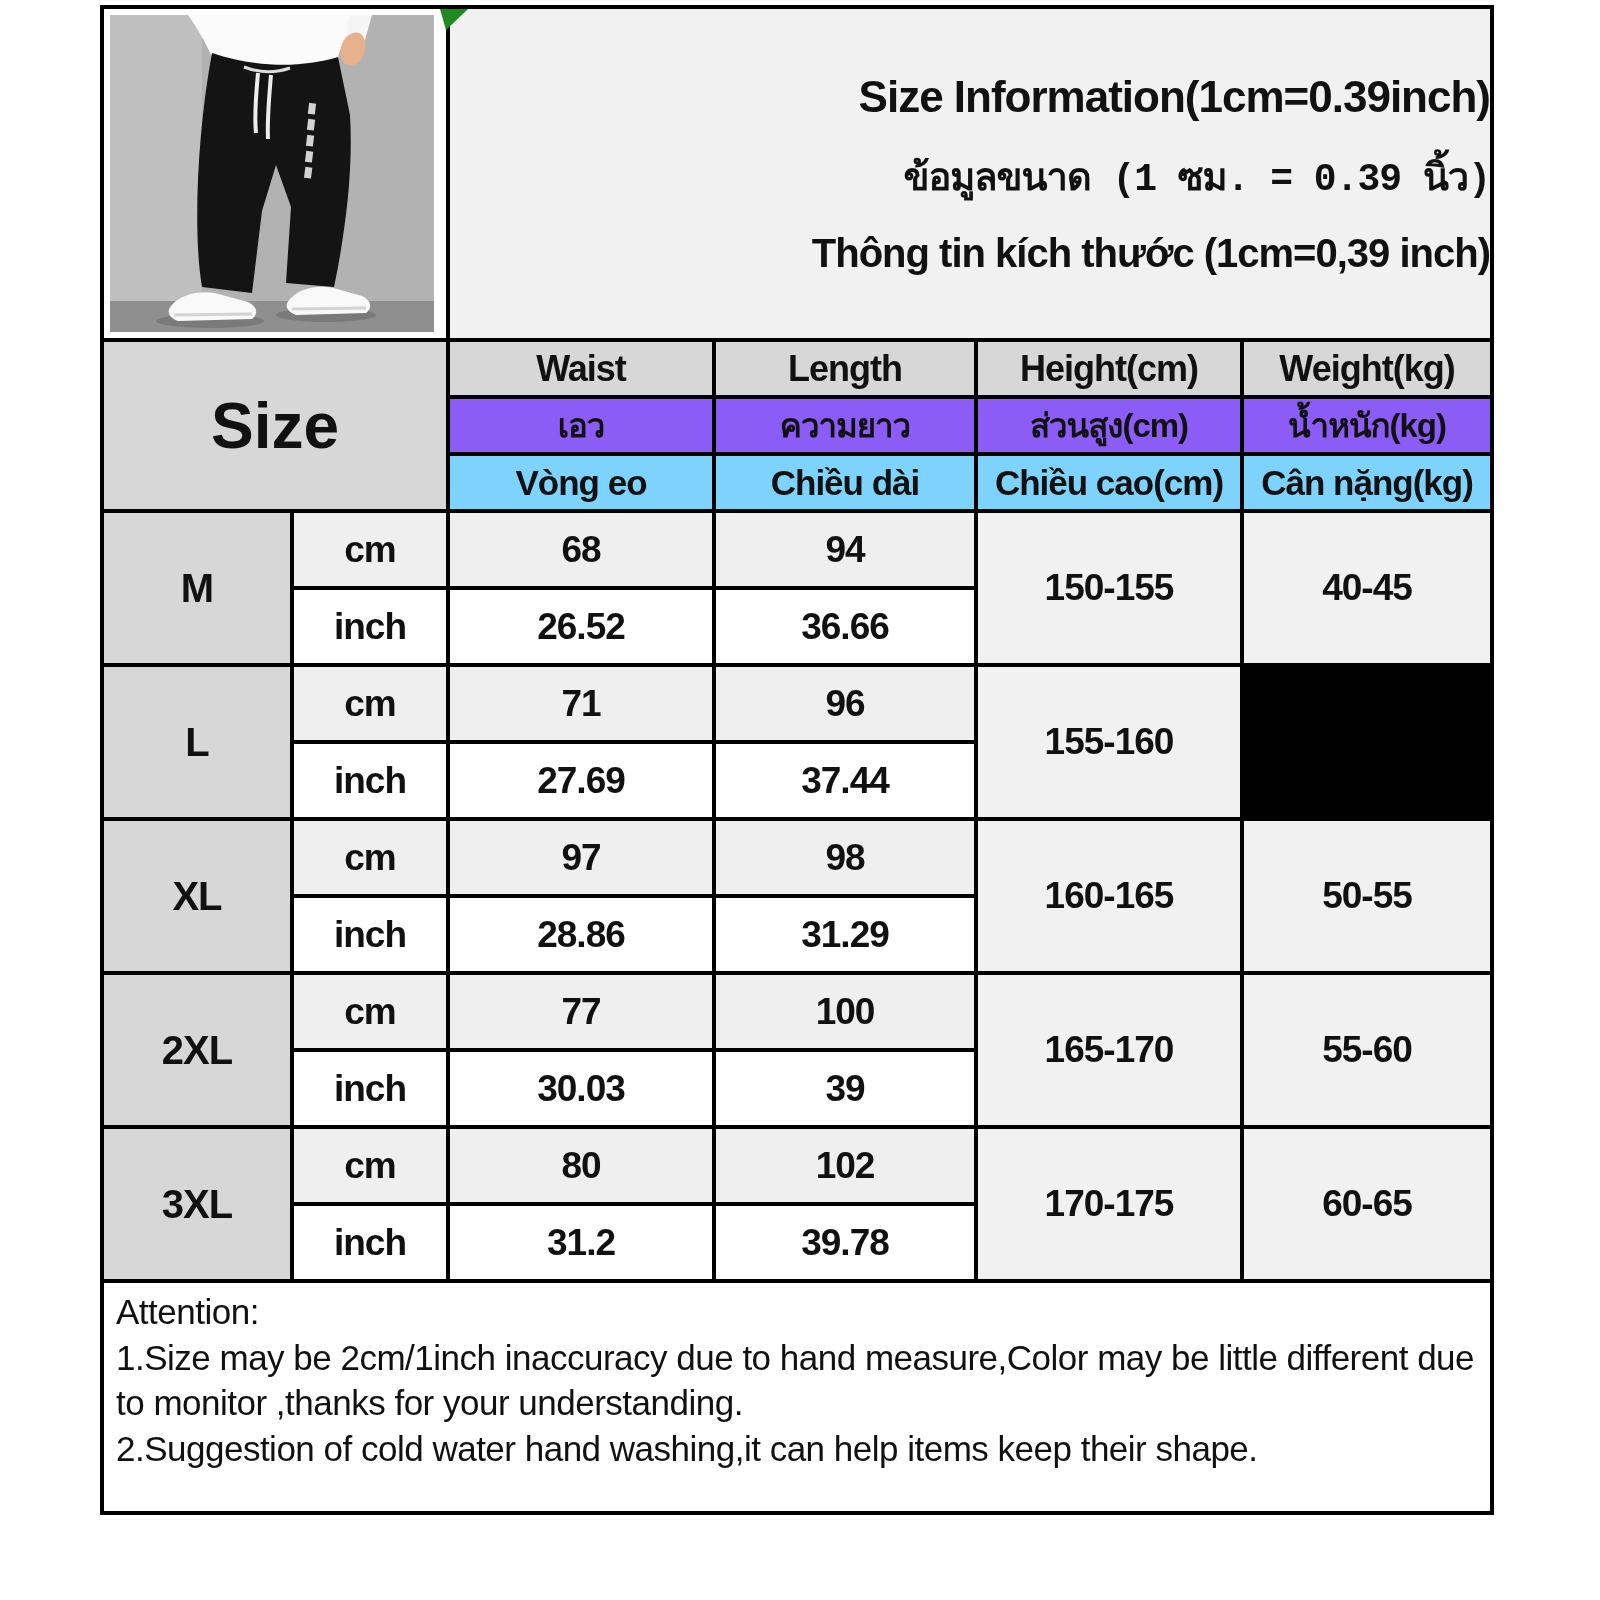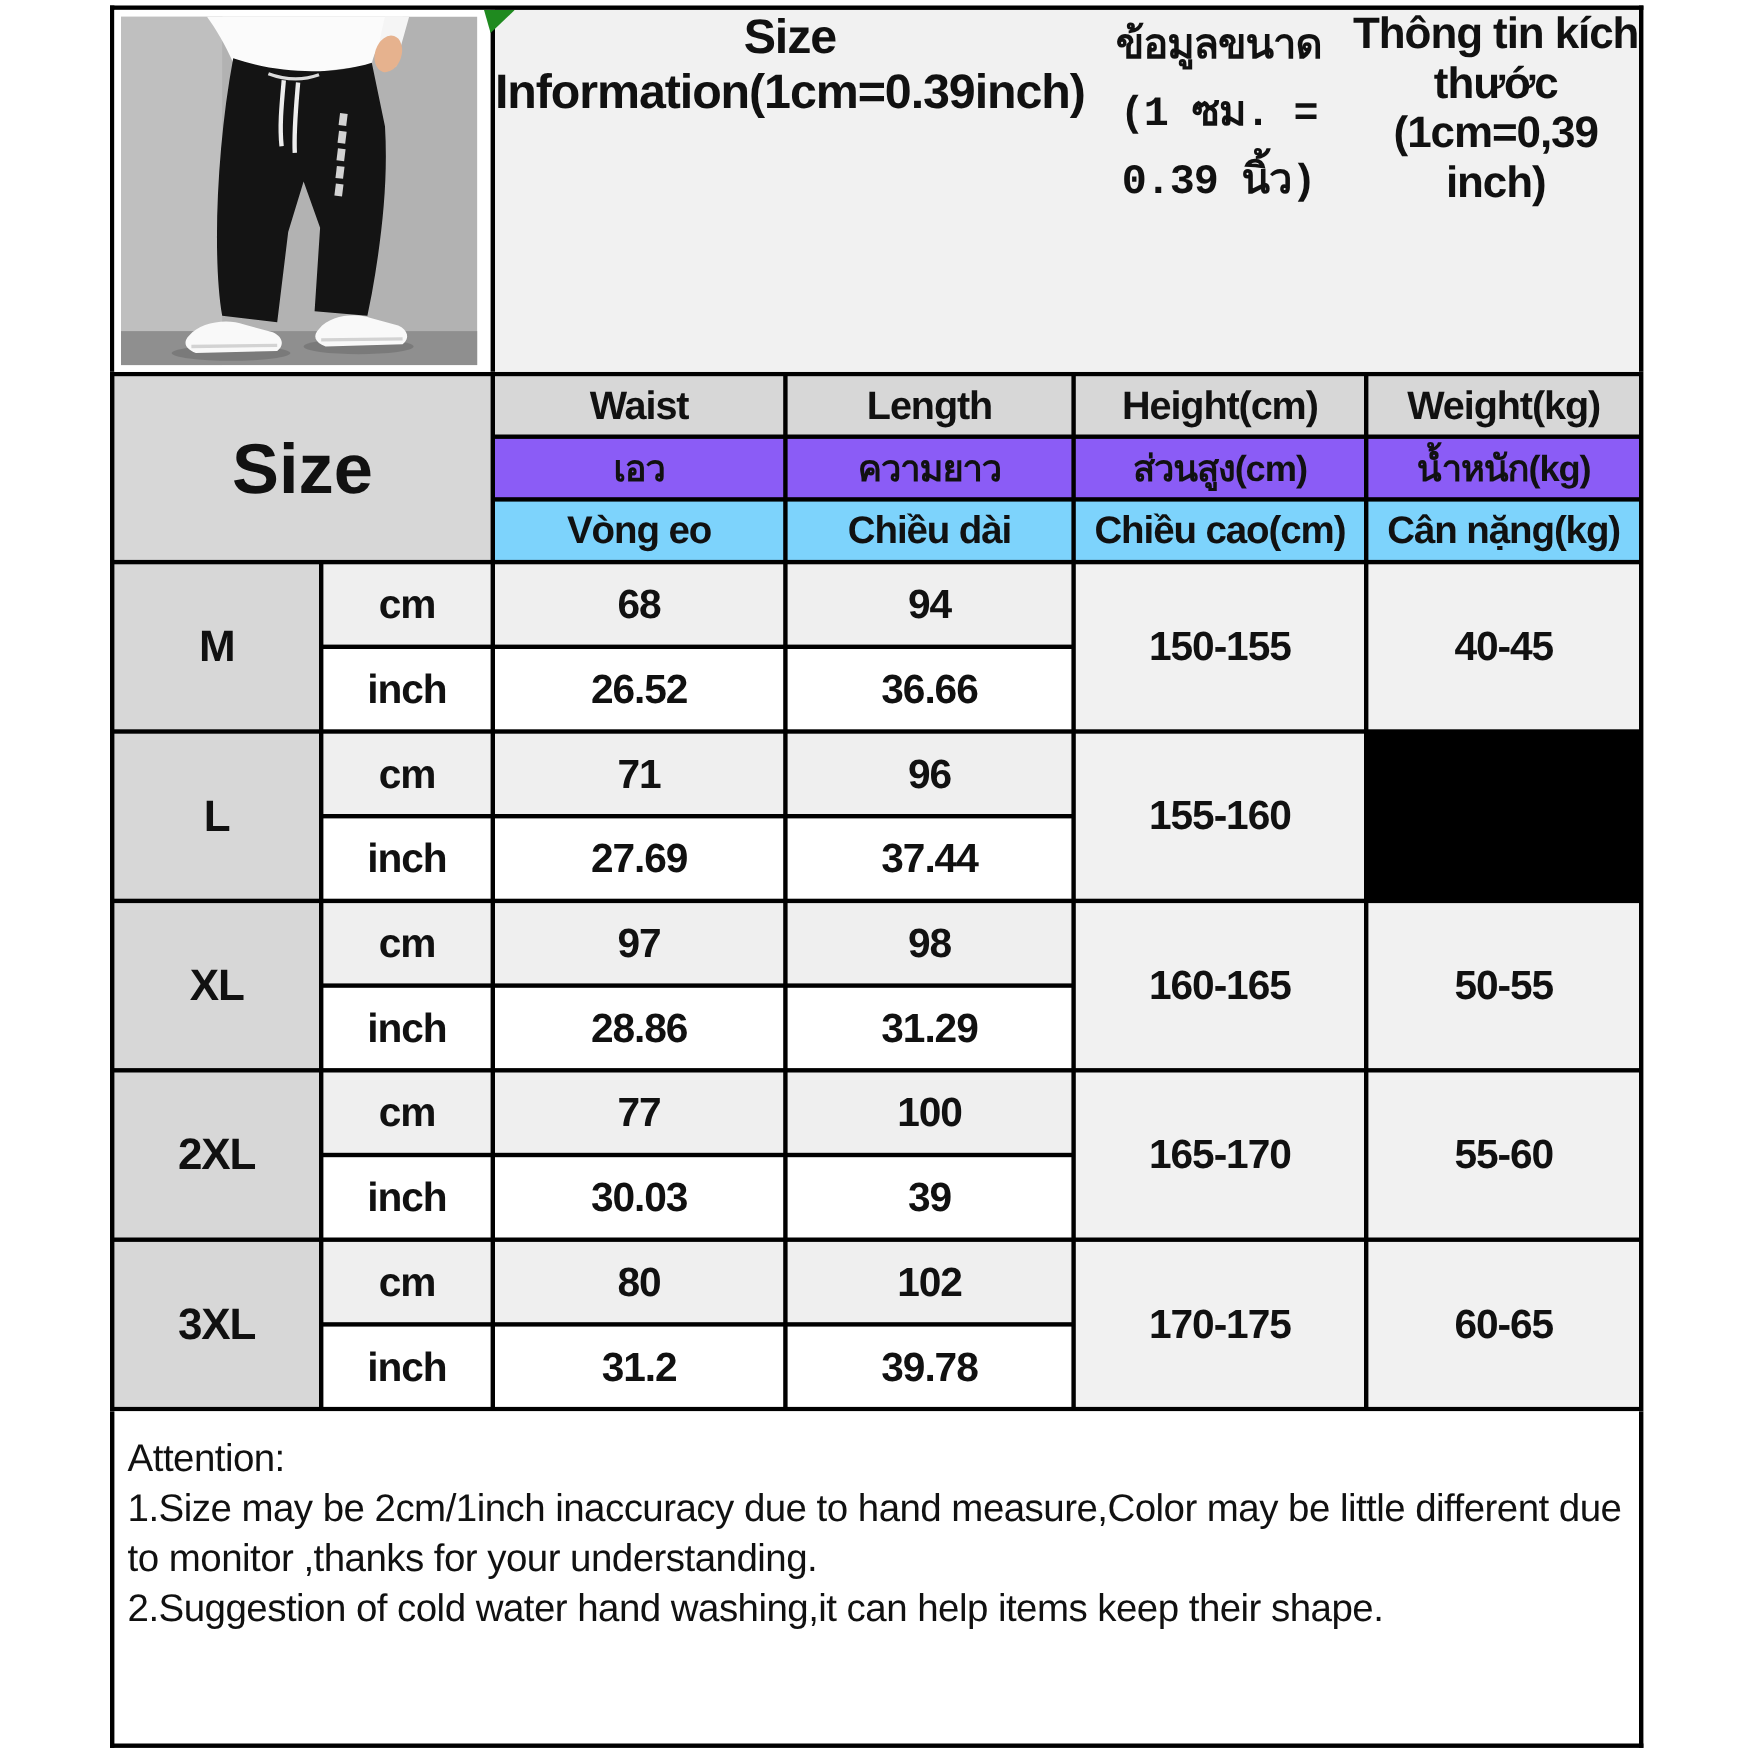--- a/index.html
+++ b/index.html
@@ -13,22 +13,22 @@
   .top-section{
     display:flex;height:333px;box-sizing:border-box;
     border:4px solid #000;border-bottom:none;background:#f1f1f1;position:relative;
   }
   .photo-cell{
     width:346px;flex:none;box-sizing:border-box;background:#ffffff;
     border-right:4px solid #000;padding:6px;
   }
   .photo-cell svg{display:block;}
   .title-cell{
-    flex:1;display:flex;flex-direction:row;justify-content:center;align-items:flex-start;
-    gap:9px;text-align:center;letter-spacing:-1px;
+    flex:1;display:flex;flex-direction:column;justify-content:center;align-items:flex-end;
+    gap:24px;text-align:center;letter-spacing:-1px;
   }
   .title-en{font-size:44px;font-weight:700;}
   .title-th{font-size:38px;font-weight:700;font-family:Liberation Mono, monospace;}
   .title-vi{font-size:40px;font-weight:700;}
   .green-tri{position:absolute;left:336px;top:0;width:28px;height:21px;pointer-events:none;}
 
   
   .size-table{
     display:grid;
     grid-template-columns:186px 152px 262px 258px 262px 246px;
@@ -43,22 +43,22 @@
   .hdr-th{background:#8b5cf6;font-size:33px;}
   .hdr-vi{background:#7dd3fc;font-size:35px;}
   .size-big{background:#d7d7d7;font-size:64px;letter-spacing:0;}
   .size-label{background:#d7d7d7;font-size:40px;}
   .cm-bg{background:#efefef;font-size:37px;}
   .white-bg{background:#ffffff;font-size:37px;}
   .hw-bg{background:#f1f1f1;font-size:37px;}
 
   
   .attention-box{
-    box-sizing:border-box;height:306px;border:4px solid #000;border-top:none;
-    background:#ffffff;padding:20px 12px;letter-spacing:-0.5px;
+    box-sizing:border-box;height:232px;border:4px solid #000;border-top:none;
+    background:#ffffff;padding:6px 12px;letter-spacing:-0.5px;
   }
   .attention-box p{margin:0;font-size:35px;line-height:1.3;font-weight:400;}
 </style>
 </head>
 <body>
 
 <div class="sheet">
 
   <div class="top-section">
     <div class="photo-cell">

